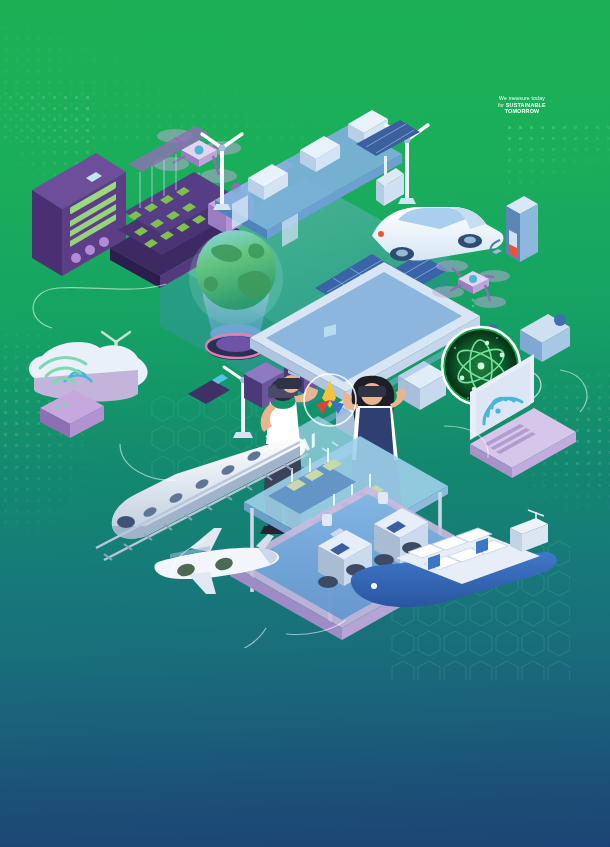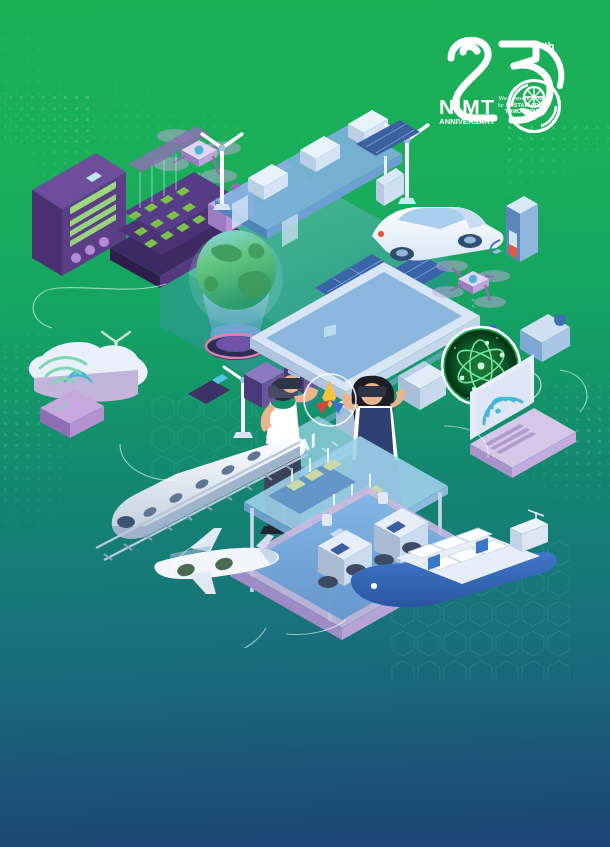--- a/index.html
+++ b/index.html
@@ -78,52 +78,21 @@
         <pattern id="hexp" width="26" height="30" patternUnits="userSpaceOnUse">
       <path d="M13 1 L24 7 L24 20 L13 26 L2 20 L2 7 Z" fill="none" stroke="#9fe6d0" stroke-width="1"></path>
     </pattern>
       </defs>
     <rect width="180" height="140" fill="url(#hexp)" opacity=".8"></rect>
   </svg>
   <svg class="hexfield2" viewBox="0 0 120 90">
     <rect width="120" height="90" fill="url(#hexp)"></rect>
   </svg>
 
-  <div class="logo">
-    <svg width="136" height="118" viewBox="0 0 136 118">
-      <g fill="none" stroke="#fff" stroke-width="7" stroke-linecap="round" stroke-linejoin="round">
-
-        <path d="M19 36 C19 17, 48 12, 55 27 C62 43, 36 54, 26 72 C19 85, 27 96, 43 96 L62 96"></path>
-        <path d="M31 30 C31 24, 41 22, 45 29"></path>
-
-        <path d="M70 22 L104 22 L104 37 L82 44"></path>
-        <path d="M82 44 C100 40, 118 50, 118 68 C118 88, 100 100, 80 98"></path>
-      </g>
-
-      <path d="M104 22 C124 26, 133 46, 128 64" fill="none" stroke="#fff" stroke-width="6" stroke-linecap="round"></path>
-
-      <g transform="translate(76,58)">
-        <circle cx="26" cy="26" r="25.5" fill="none" stroke="#fff" stroke-width="3.2"></circle>
-        <circle cx="26" cy="17" r="10" fill="none" stroke="#fff" stroke-width="2.2"></circle>
-        <path d="M16 17 h20 M26 7 v20 M19.5 10.5 C24 15, 28 19, 32.5 23.5 M32.5 10.5 C28 15, 24 19, 19.5 23.5" stroke="#fff" stroke-width="1.3" fill="none"></path>
-        <path d="M26 33 C20 27, 12 28, 12 28 C12 28, 14 36, 22 37 Z" fill="#fff"></path>
-        <path d="M26 33 C32 27, 40 28, 40 28 C40 28, 38 36, 30 37 Z" fill="#fff"></path>
-        <path d="M26 40 L26 31" stroke="#fff" stroke-width="2"></path>
-
-        <path d="M4 26 A22 22 0 0 1 20 5" fill="none" stroke="#fff" stroke-width="2.6"></path>
-        <path d="M48 26 A22 22 0 0 1 33 46" fill="none" stroke="#fff" stroke-width="2.6"></path>
-      </g>
-      <text x="112" y="28" fill="#fff" font-family="Liberation Sans, sans-serif" font-size="11" font-weight="700">th</text>
-    </svg>
-  </div>
-
-  <div class="logo-nimt">
-    <div class="nimt-main">NIMT</div>
-    <div class="nimt-sub">ANNIVERSARY</div>
-  </div>
+
 
   <div class="logo-tag">
     <div class="tag-l1">We measure today</div>
     <div class="tag-l2"><span class="for">for</span> <span>SUSTAINABLE</span></div>
     <div class="tag-l3">TOMORROW</div>
   </div>
 
   <div class="illus">
   <svg width="610" height="540" viewBox="0 0 610 540">
     <defs>

